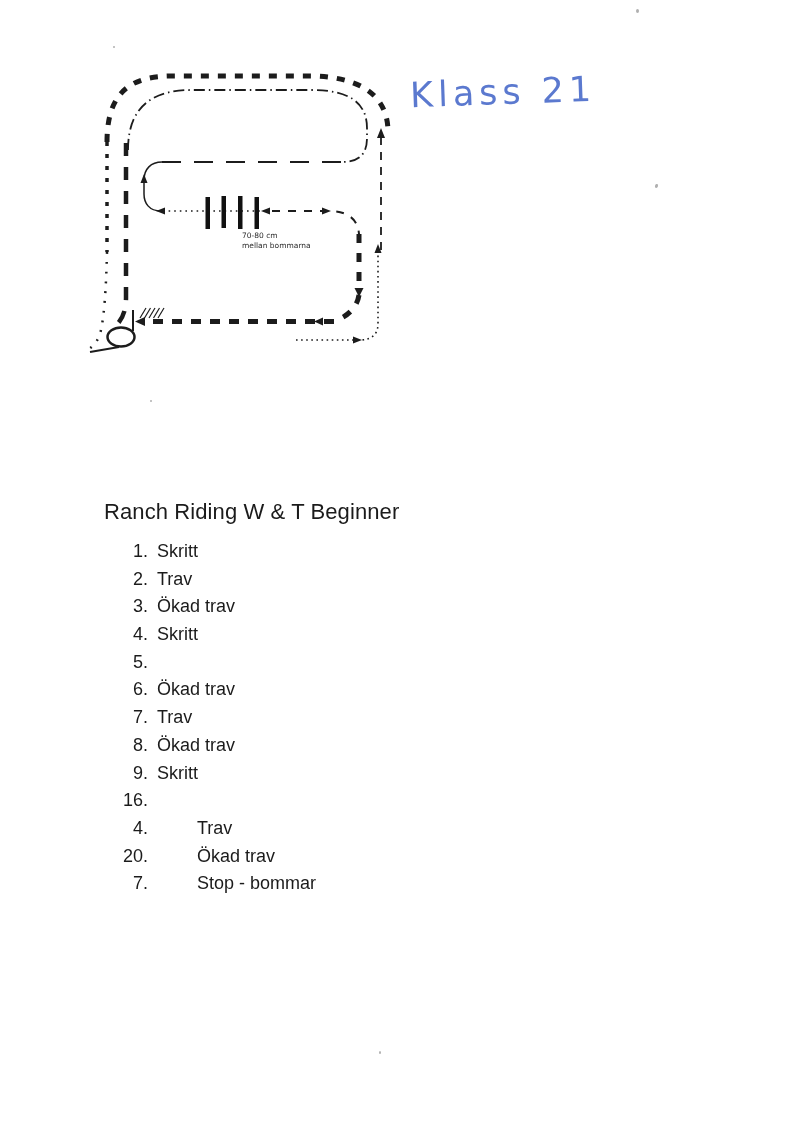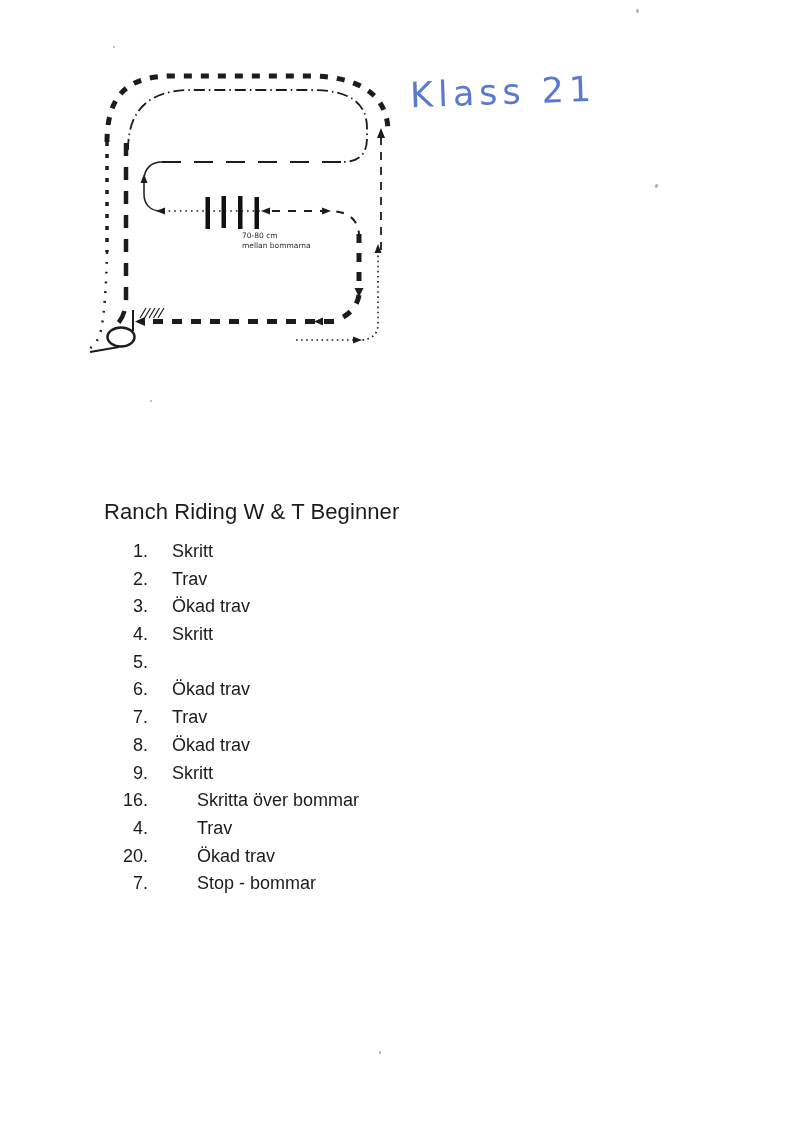--- a/index.html
+++ b/index.html
@@ -62,21 +62,21 @@
     height: 27.7px;
     line-height: 27.7px;
     white-space: nowrap;
   }
   .step-row .num {
     display: inline-block;
     width: 44px;
     text-align: right;
   }
   .step-row .label {
-    margin-left: 24px;
+    margin-left: 9px;
   }
   .step-row.wide .label {
     margin-left: 49px;
   }
   
   .speck {
     position: absolute;
     background: #8f8f8f;
     border-radius: 50%;
     opacity: 0.7;
@@ -188,21 +188,20 @@
       <div class="step-row">
         <span class="num">8.</span>
         <span class="label">Ökad trav</span>
       </div>
       <div class="step-row">
         <span class="num">9.</span>
         <span class="label">Skritt</span>
       </div>
       <div class="step-row wide">
         <span class="num">16.</span>
-        <span class="label">Skritta över bommar</span>
       </div>
       <div class="step-row wide">
         <span class="num">4.</span>
         <span class="label">Trav</span>
       </div>
       <div class="step-row wide">
         <span class="num">20.</span>
         <span class="label">Ökad trav</span>
       </div>
       <div class="step-row wide">

